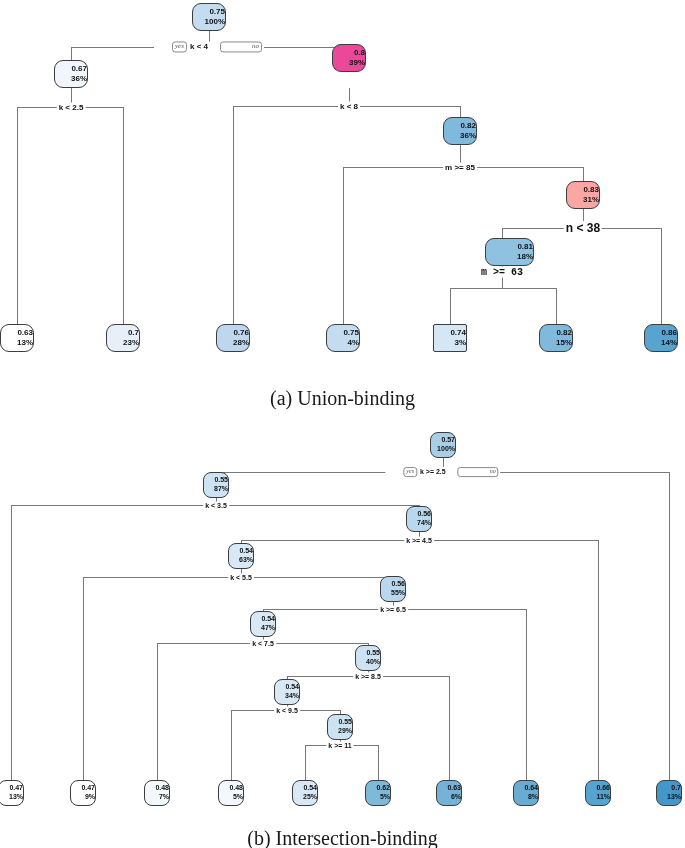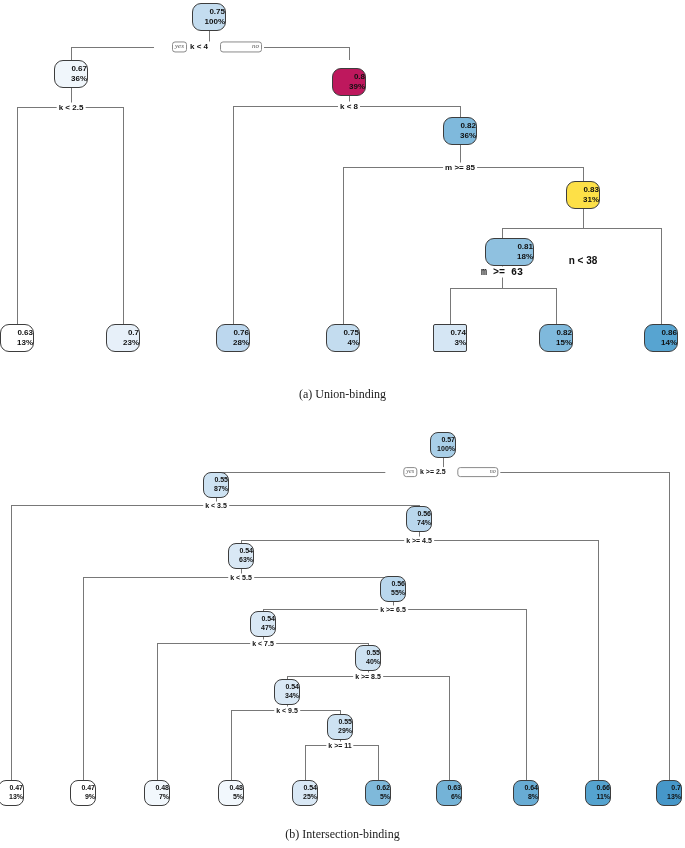--- a/index.html
+++ b/index.html
@@ -12,21 +12,21 @@
         text-align:center;color:#111;font-weight:bold;line-height:1.25;z-index:3;}
   .split{position:absolute;transform:translate(-50%,-50%);background:#ffffff;
          display:flex;align-items:center;white-space:nowrap;z-index:2;
          font-weight:bold;color:#111;padding:0 2px;}
   .pill{font-family:"Liberation Serif",serif;font-style:italic;font-weight:normal;
         color:#555;border:1px solid #8a8a8a;border-radius:3px;background:#fff;
         padding:0 2px;line-height:1.3;}
   .pill.yes{margin-right:3px;margin-left:16px;}
   .pill.no{margin-left:12px;padding-left:31px;}
   .caption{position:absolute;left:0;width:685px;text-align:center;
-           font-family:"Liberation Serif",serif;font-size:12px;color:#1a1a1a;}
+           font-family:"Liberation Serif",serif;font-size:20px;color:#1a1a1a;}
   .caption.a{top:387px;}
   .caption.b{top:827px;}
 </style>
 </head>
 <body>
 
 <div class="page">
   <div class="tree-layer">
     <svg width="685" height="848">
         <line x1="209" y1="31" x2="209" y2="47" stroke="#787878" stroke-width="1" shape-rendering="crispEdges"></line>
@@ -61,35 +61,35 @@
       </div>
       <div class="split" style="left: 71px; top: 107px; font-size: 8px;">
         <span>k &lt; 2.5</span>
       </div>
       <div class="split" style="left: 349px; top: 106px; font-size: 8px;">
         <span>k &lt; 8</span>
       </div>
       <div class="split" style="left: 460px; top: 167px; font-size: 8px;">
         <span>m &gt;= 85</span>
       </div>
-      <div class="split" style="left: 583px; top: 228px; font-size: 10px; margin-top: 32px;">
+      <div class="split" style="left: 583px; top: 228px; font-size: 12px;">
         <span>n &lt; 38</span>
       </div>
       <div class="split" style="left: 502px; top: 272px; font-size: 10px; font-family: Liberation Mono, monospace;">
         <span>m &gt;= 63</span>
       </div>
       <div class="node" style="left: 192px; top: 3px; width: 34px; height: 28px; border-radius: 9px; background: rgb(195, 220, 239); font-size: 8px;">
         <span>0.75</span>
         <span>100%</span>
       </div>
       <div class="node" style="left: 54px; top: 60px; width: 34px; height: 28px; border-radius: 9px; background: rgb(240, 246, 251); font-size: 8px;">
         <span>0.67</span>
         <span>36%</span>
       </div>
-      <div class="node" style="left: 332px; top: 68px; width: 34px; height: 28px; border-radius: 9px; background: #be185d; font-size: 8px;">
+      <div class="node" style="left: 332px; top: 44px; width: 34px; height: 28px; border-radius: 9px; background: #ec4899; font-size: 8px;">
         <span>0.8</span>
         <span>39%</span>
       </div>
       <div class="node" style="left: 0px; top: 324px; width: 34px; height: 28px; border-radius: 9px; background: rgb(255, 255, 255); font-size: 8px;">
         <span>0.63</span>
         <span>13%</span>
       </div>
       <div class="node" style="left: 106px; top: 324px; width: 34px; height: 28px; border-radius: 9px; background: rgb(231, 240, 249); font-size: 8px;">
         <span>0.7</span>
         <span>23%</span>
@@ -99,21 +99,21 @@
         <span>28%</span>
       </div>
       <div class="node" style="left: 443px; top: 117px; width: 34px; height: 28px; border-radius: 9px; background: rgb(127, 185, 220); font-size: 8px;">
         <span>0.82</span>
         <span>36%</span>
       </div>
       <div class="node" style="left: 326px; top: 324px; width: 34px; height: 28px; border-radius: 9px; background: rgb(195, 220, 239); font-size: 8px;">
         <span>0.75</span>
         <span>4%</span>
       </div>
-      <div class="node" style="left: 566px; top: 181px; width: 34px; height: 28px; border-radius: 9px; background: #fde047; font-size: 8px;">
+      <div class="node" style="left: 566px; top: 181px; width: 34px; height: 28px; border-radius: 9px; background: #fca5a5; font-size: 8px;">
         <span>0.83</span>
         <span>31%</span>
       </div>
       <div class="node" style="left: 485px; top: 238px; width: 34px; height: 28px; border-radius: 9px; background: rgb(143, 193, 224); font-size: 8px; padding-left: 47px;">
         <span>0.81</span>
         <span>18%</span>
       </div>
       <div class="node" style="left: 644px; top: 324px; width: 34px; height: 28px; border-radius: 9px; background: rgb(87, 164, 209); font-size: 8px;">
         <span>0.86</span>
         <span>14%</span>

